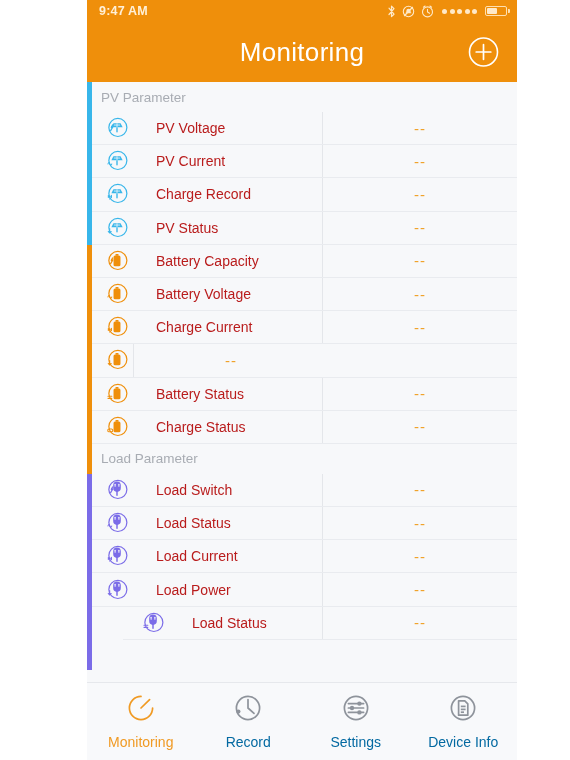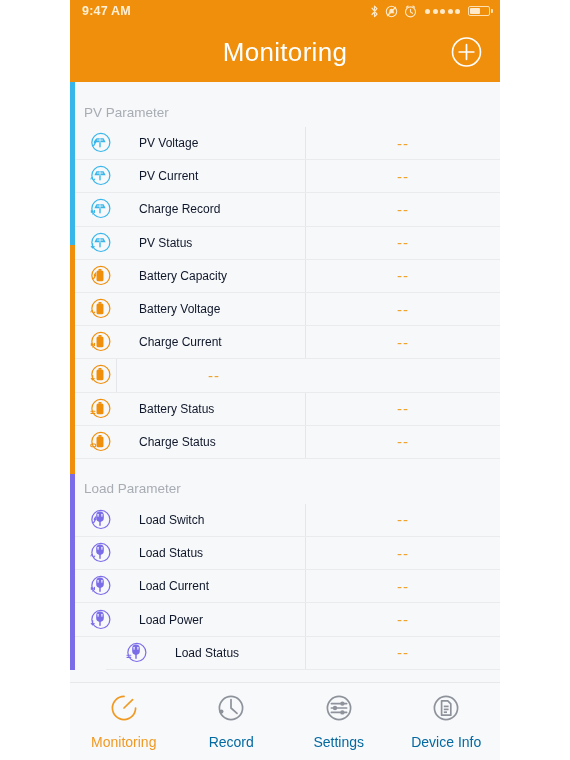--- a/index.html
+++ b/index.html
@@ -7,21 +7,21 @@
     padding: 0;
     width: 570px;
     height: 760px;
     background: #ffffff;
     font-family: "Liberation Sans", sans-serif;
     overflow: hidden;
   }
 
   #phone {
     position: absolute;
-    left: 70px;
+    left: 87px;
     top: 0;
     width: 430px;
     height: 760px;
     background: #f7f8fa;
     overflow: hidden;
   }
 
   
   .statusbar {
     height: 22px;
@@ -118,21 +118,20 @@
 
   .section-header {
     height: 30px;
     display: flex;
     align-items: center;
     padding-left: 14px;
     box-sizing: border-box;
     background: #f7f8fa;
     font-size: 13.5px;
     color: #a8acb3;
-    margin-top: 15px;
   }
 
   .row {
     height: 33.2px;
     display: flex;
     align-items: center;
     background: #f7f8fa;
     border-bottom: 1px solid #e9ebef;
     position: relative;
     box-sizing: border-box;
@@ -144,22 +143,22 @@
     width: 46px;
     min-width: 46px;
     display: flex;
     align-items: center;
     justify-content: center;
     padding-left: 14px;
     box-sizing: border-box;
   }
   .row-label {
     flex: 1;
-    font-size: 12px;
-    color: #0f172a;
+    font-size: 14px;
+    color: #b91c1c;
     padding-left: 23px;
     line-height: 20px;
     box-sizing: border-box;
   }
   .row-value {
     width: 195px;
     min-width: 195px;
     text-align: center;
     font-size: 15px;
     color: #f0a22a;

